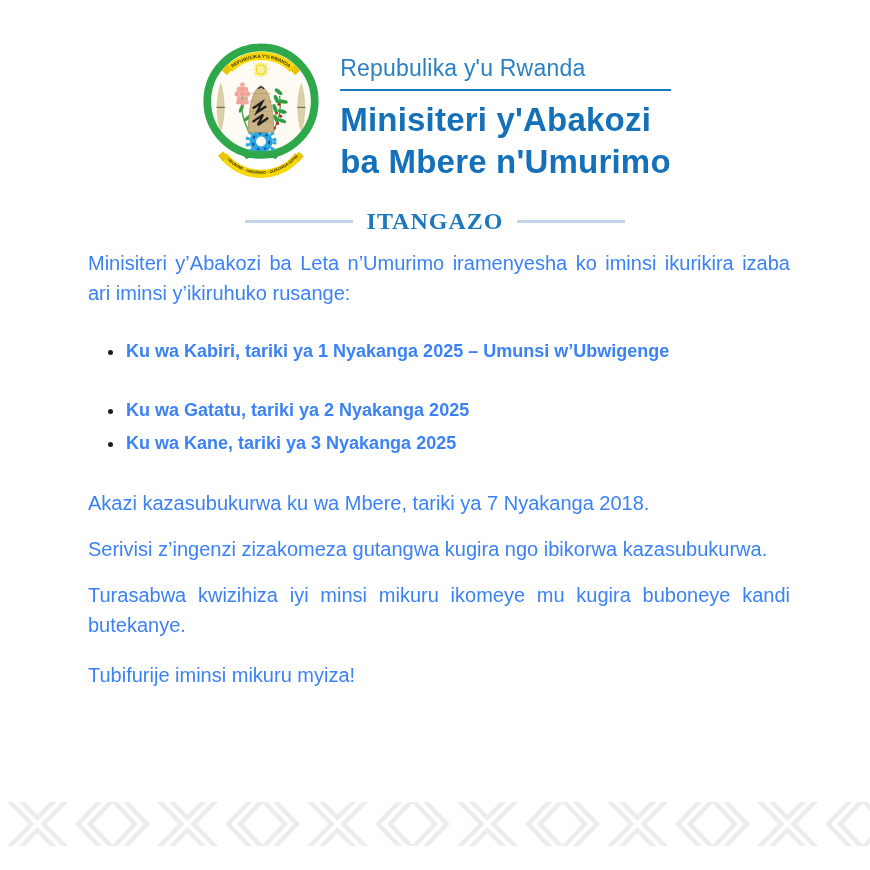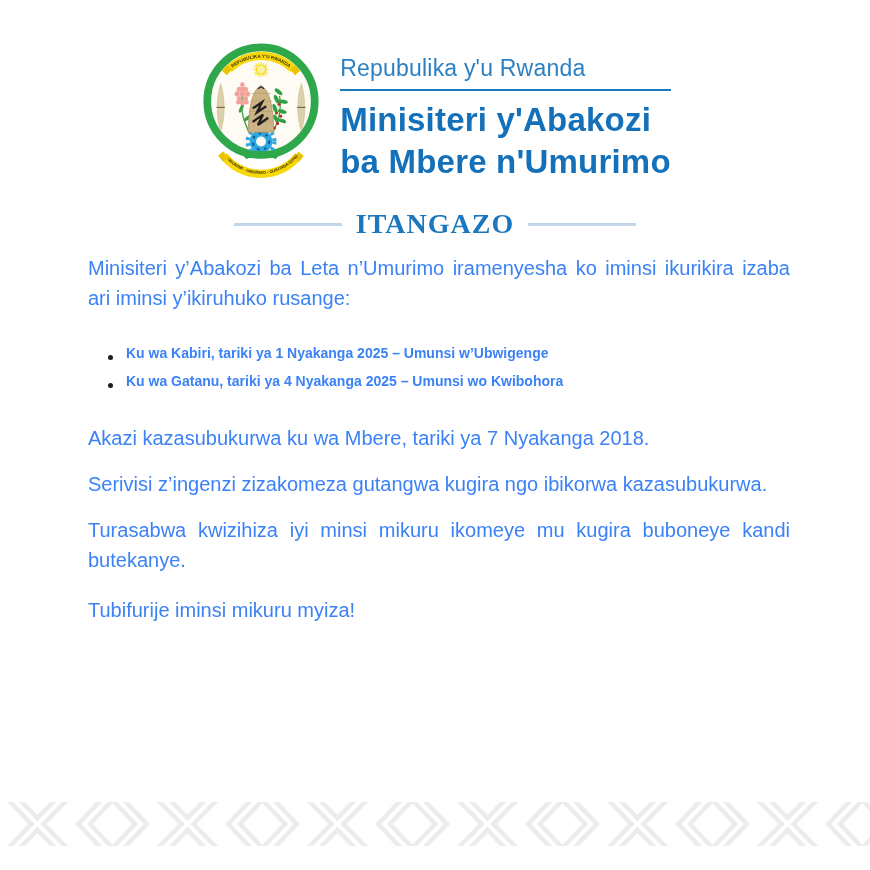--- a/index.html
+++ b/index.html
@@ -14,33 +14,33 @@
   .emblem-wrap { width:124px; height:143px; flex:0 0 auto; }
   .org-block { padding-top:15px; }
   .republic { font-size:23px; font-weight:400; color:#2c80c2; letter-spacing:0.2px; }
   .org-rule { height:2px; background:#1b79c0; margin:7px 0 8px 0; }
   .ministry { font-size:33px; font-weight:700; color:#1470b8; line-height:1.28; letter-spacing:0.2px; }
 
   
   .title-row { margin-top:25px; display:flex; align-items:center; justify-content:center; gap:14px; }
   .title-rule { width:108px; height:3px; background:#c3d5e8; }
   .doc-title {
-    font-family:"Liberation Serif", serif; font-weight:700; font-size:28px;
+    font-family:"Liberation Serif", serif; font-weight:700; font-size:24px;
     color:#1b78bd; letter-spacing:1px;
   }
 
   
   .doc-body { padding:13px 80px 0 88px; color:#3b82f6; font-size:20px; }
   .doc-body p { text-align:justify; line-height:1.5; margin:0 0 30px 0; }
   .doc-body p.tight { margin-bottom:16px; }
   .doc-body p.tightish { margin-bottom:20px; }
   .holiday-list { margin:0 0 32px 0; }
   .li-row { display:flex; align-items:flex-start; padding-left:20px; margin-bottom:7px; }
   .li-dot { width:5px; height:5px; border-radius:50%; background:#1d1d1d; margin:12px 13px 0 0; flex:0 0 auto; }
-  .li-text { font-weight:700; font-size:14px; line-height:1.45; white-space:nowrap; }
+  .li-text { font-weight:700; font-size:18px; line-height:1.45; white-space:nowrap; }
 
   
   .pattern-band { position:absolute; left:0; right:0; bottom:24px; height:44px; }
 </style>
 </head>
 <body>
 
 <div class="page">
 
   <header class="letterhead">
@@ -153,27 +153,33 @@
   </div>
 
   <main class="doc-body">
     <p>Minisiteri y’Abakozi ba Leta n’Umurimo iramenyesha ko iminsi ikurikira izaba ari iminsi y’ikiruhuko rusange:</p>
 
     <div class="holiday-list">
       <div class="li-row">
         <span class="li-dot"></span>
         <span class="li-text">Ku wa Kabiri, tariki ya 1 Nyakanga 2025 – Umunsi w’Ubwigenge</span>
       </div>
+    </div>
+
+
+    <div class="holiday-list">
       <div class="li-row">
         <span class="li-dot"></span>
-        <span class="li-text">Ku wa Gatanu, tariki ya 4 Nyakanga 2025 – Umunsi wo Kwibohora</span>
-      </div>
-    </div>
-
-
+        <span class="li-text">Ku wa Gatatu, tariki ya 2 Nyakanga 2025</span>
+      </div>
+      <div class="li-row">
+        <span class="li-dot"></span>
+        <span class="li-text">Ku wa Kane, tariki ya 3 Nyakanga 2025</span>
+      </div>
+    </div>
 
     <p class="tight">Akazi kazasubukurwa ku wa Mbere, tariki ya 7 Nyakanga 2018.</p>
     <p class="tight">Serivisi z’ingenzi zizakomeza gutangwa kugira ngo ibikorwa kazasubukurwa.</p>
     <p class="tightish">Turasabwa kwizihiza iyi minsi mikuru ikomeye mu kugira buboneye kandi butekanye.</p>
     <p>Tubifurije iminsi mikuru myiza!</p>
   </main>
 
   <div class="pattern-band">
     <svg width="870" height="44" aria-hidden="true">
       <defs>

